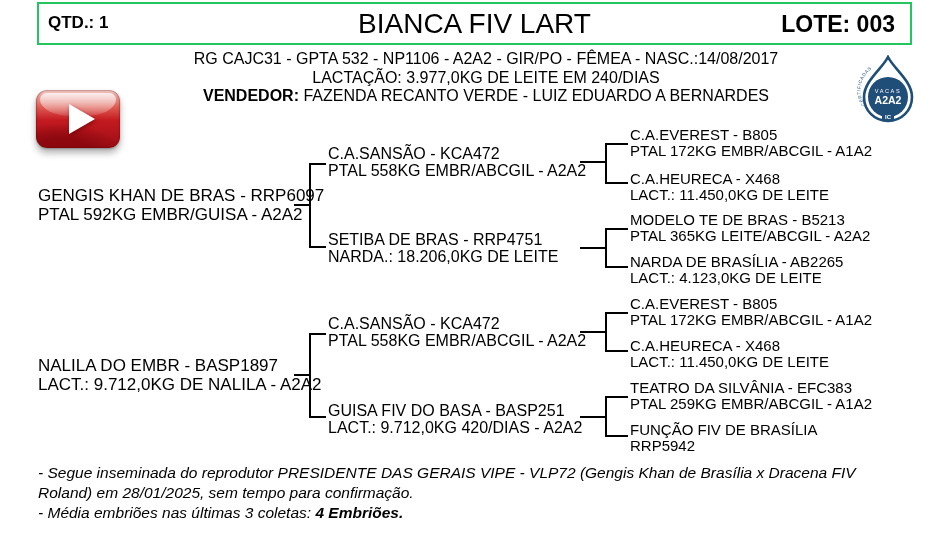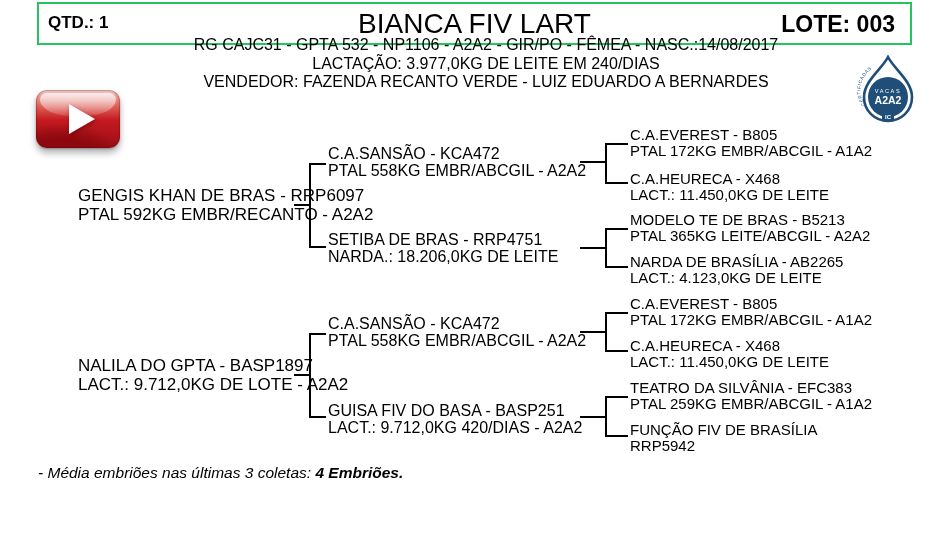--- a/index.html
+++ b/index.html
@@ -13,24 +13,24 @@
     border:2px solid #22c55e;background:#fff;
   }
   .qtd{position:absolute;left:9px;top:9px;font-size:17px;font-weight:bold;}
   .main-title{
     position:absolute;left:0;right:0;top:4px;text-align:center;
     font-size:28px;font-weight:normal;letter-spacing:0px;
   }
   .lote{position:absolute;right:15px;top:7px;font-size:23px;font-weight:bold;}
   
   .info{
-    position:absolute;top:36px;left:36px;right:0;text-align:center;
+    position:absolute;top:50px;left:36px;right:0;text-align:center;
     font-size:16px;line-height:18.5px;
   }
-  .info .vendor-label{font-weight:normal;}
+  .info .vendor-label{font-weight:bold;}
   
   .play-btn{
     position:absolute;left:36px;top:90px;width:84px;height:58px;border-radius:11px;
     background:
       radial-gradient(120% 95% at 28% 120%, rgba(140,8,14,.95) 38%, rgba(140,8,14,0) 66%),
       linear-gradient(180deg,#f2cdc8 0%,#e89b94 12%,#dd5a51 30%,#c41a20 52%,#9c0e15 100%);
     box-shadow:inset 0 0 2px rgba(80,0,0,.9), 0 5px 7px rgba(0,0,0,.30), 0 1px 2px rgba(0,0,0,.25);
     cursor:pointer;
   }
   .play-gloss{
@@ -41,21 +41,21 @@
   .play-triangle{
     position:absolute;left:33px;top:14px;width:0;height:0;
     border-left:26px solid #fff;border-top:15px solid transparent;border-bottom:15px solid transparent;
     filter:drop-shadow(1px 2px 2px rgba(90,0,0,.5));
   }
   
   .badge{position:absolute;left:852px;top:55px;}
   
   .ped-entry{position:absolute;white-space:nowrap;}
   .ped-entry div{white-space:nowrap;}
-  .g1{font-size:17px;line-height:19px;left:38px;margin-left:40px;}
+  .g1{font-size:17px;line-height:19px;left:38px;}
   .g2{font-size:16px;line-height:17px;left:328px;}
   .g3{font-size:15px;line-height:15.5px;left:630px;}
   .connectors{position:absolute;left:0;top:0;pointer-events:none;}
   
   .notes{
     position:absolute;left:38px;top:463px;width:858px;
     font-size:15.5px;line-height:20px;font-style:italic;
   }
   .notes .bold{font-weight:bold;}
 </style>
@@ -96,25 +96,25 @@
   <path d="M294,205 H310 M326,164 H310 V247 H326" fill="none" stroke="#000" stroke-width="2"></path>
   <path d="M294,375 H310 M326,334 H310 V417 H326" fill="none" stroke="#000" stroke-width="2"></path>
   <path d="M580,162 H606 M628,144 H606 V183 H628" fill="none" stroke="#000" stroke-width="2"></path>
   <path d="M580,248 H606 M628,229 H606 V267 H628" fill="none" stroke="#000" stroke-width="2"></path>
   <path d="M580,332 H606 M628,313 H606 V351 H628" fill="none" stroke="#000" stroke-width="2"></path>
   <path d="M580,417 H606 M628,397 H606 V436 H628" fill="none" stroke="#000" stroke-width="2"></path>
 </svg>
 
 <div class="ped-entry g1" style="top:186px">
   <div>GENGIS KHAN DE BRAS - RRP6097</div>
-  <div>PTAL 592KG EMBR/RECANTO - A2A2</div>
+  <div>PTAL 592KG EMBR/GUISA - A2A2</div>
 </div>
 <div class="ped-entry g1" style="top:356px">
-  <div>NALILA DO GPTA - BASP1897</div>
-  <div>LACT.: 9.712,0KG DE LOTE - A2A2</div>
+  <div>NALILA DO EMBR - BASP1897</div>
+  <div>LACT.: 9.712,0KG DE NALILA - A2A2</div>
 </div>
 
 <div class="ped-entry g2" style="top:145px">
   <div>C.A.SANSÃO - KCA472</div>
   <div>PTAL 558KG EMBR/ABCGIL - A2A2</div>
 </div>
 <div class="ped-entry g2" style="top:231px">
   <div>SETIBA DE BRAS - RRP4751</div>
   <div>NARDA.: 18.206,0KG DE LEITE</div>
 </div>
@@ -154,14 +154,15 @@
 <div class="ped-entry g3" style="top:380px">
   <div>TEATRO DA SILVÂNIA - EFC383</div>
   <div>PTAL 259KG EMBR/ABCGIL - A1A2</div>
 </div>
 <div class="ped-entry g3" style="top:422px">
   <div>FUNÇÃO FIV DE BRASÍLIA</div>
   <div>RRP5942</div>
 </div>
 
 <div class="notes">
+  <div>- Segue inseminada do reprodutor PRESIDENTE DAS GERAIS VIPE - VLP72 (Gengis Khan de Brasília x Dracena FIV Roland) em 28/01/2025, sem tempo para confirmação.</div>
   <div><span>- Média embriões nas últimas 3 coletas: </span><span class="bold">4 Embriões.</span></div>
 </div>
 
 </body></html>

